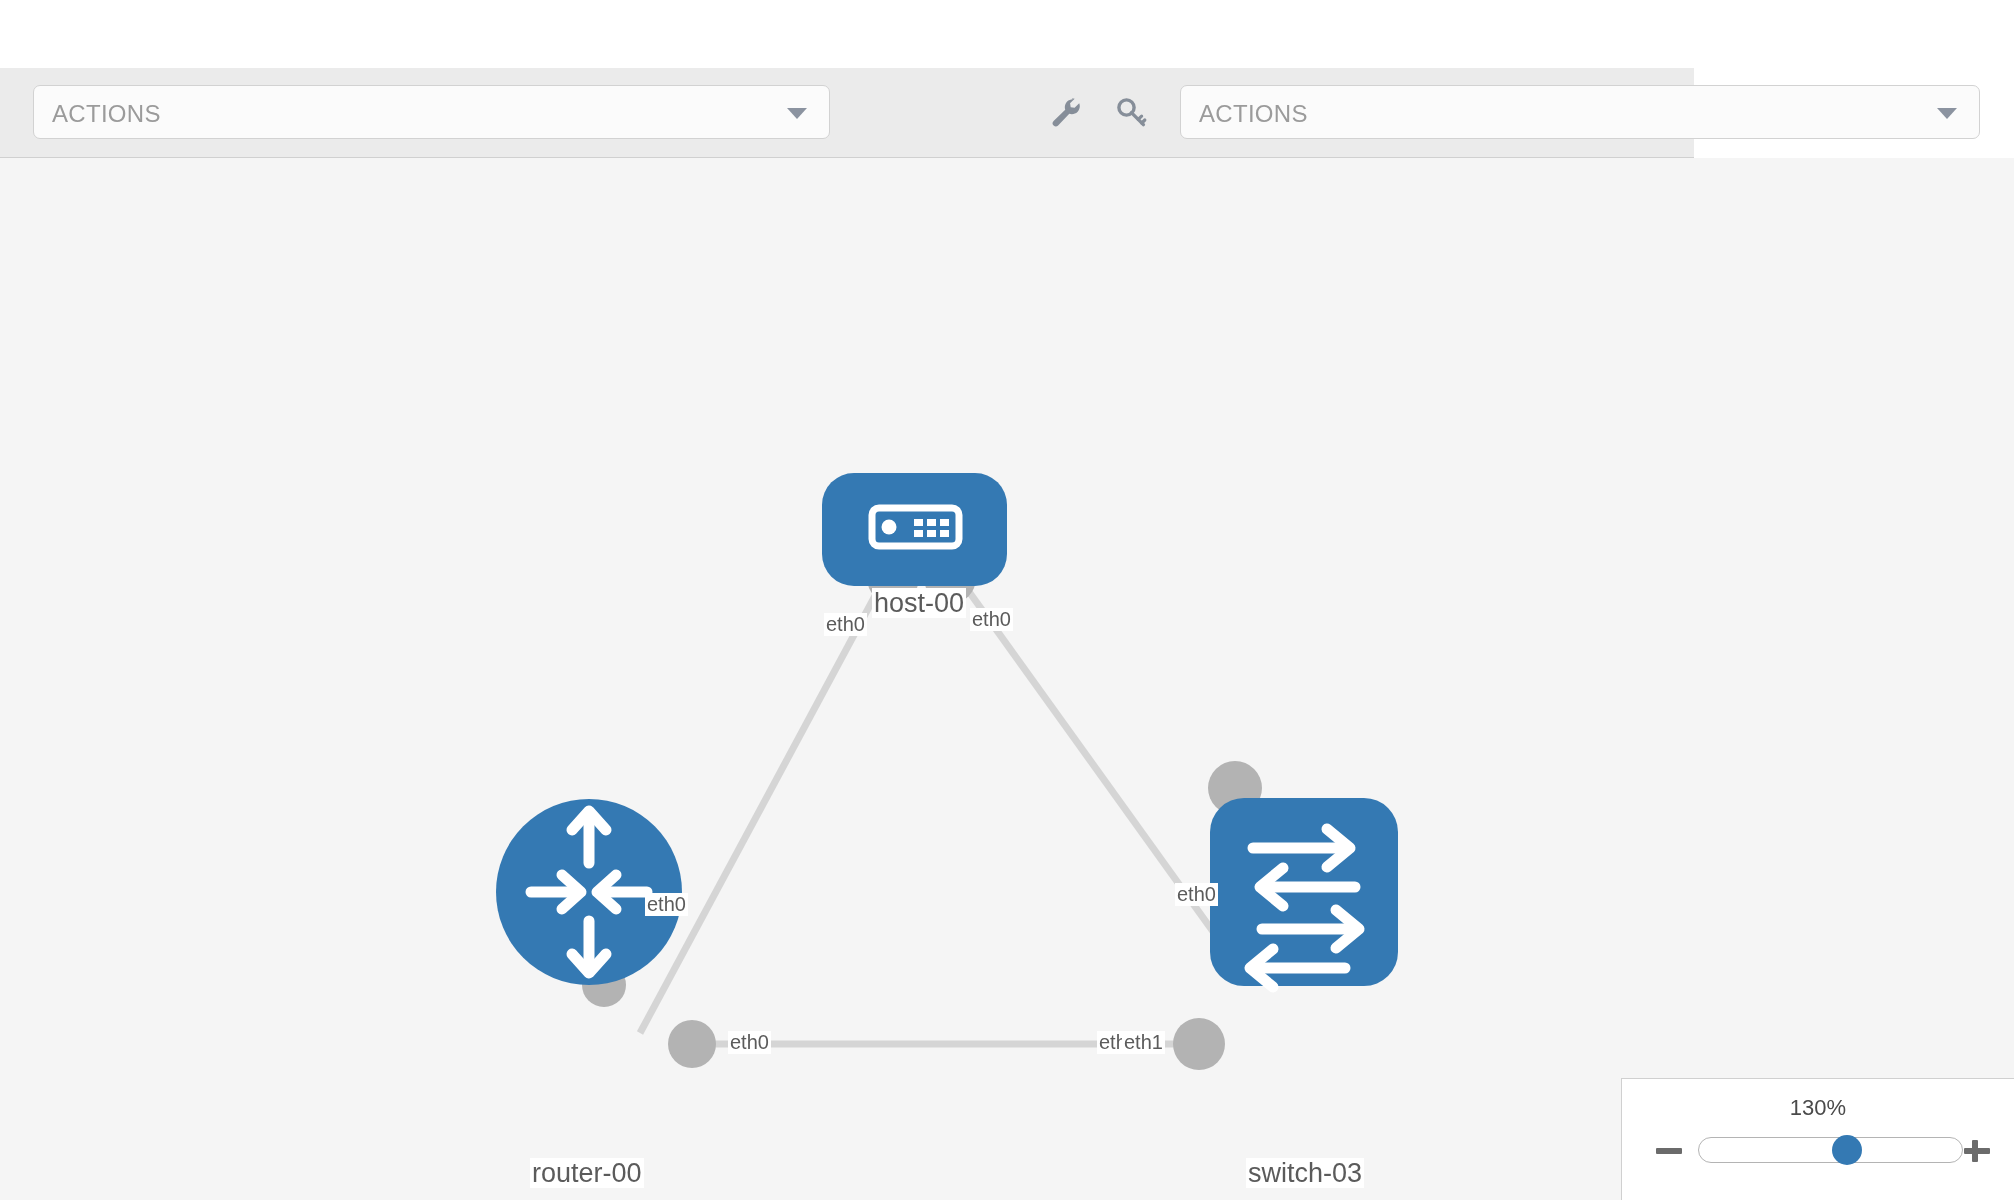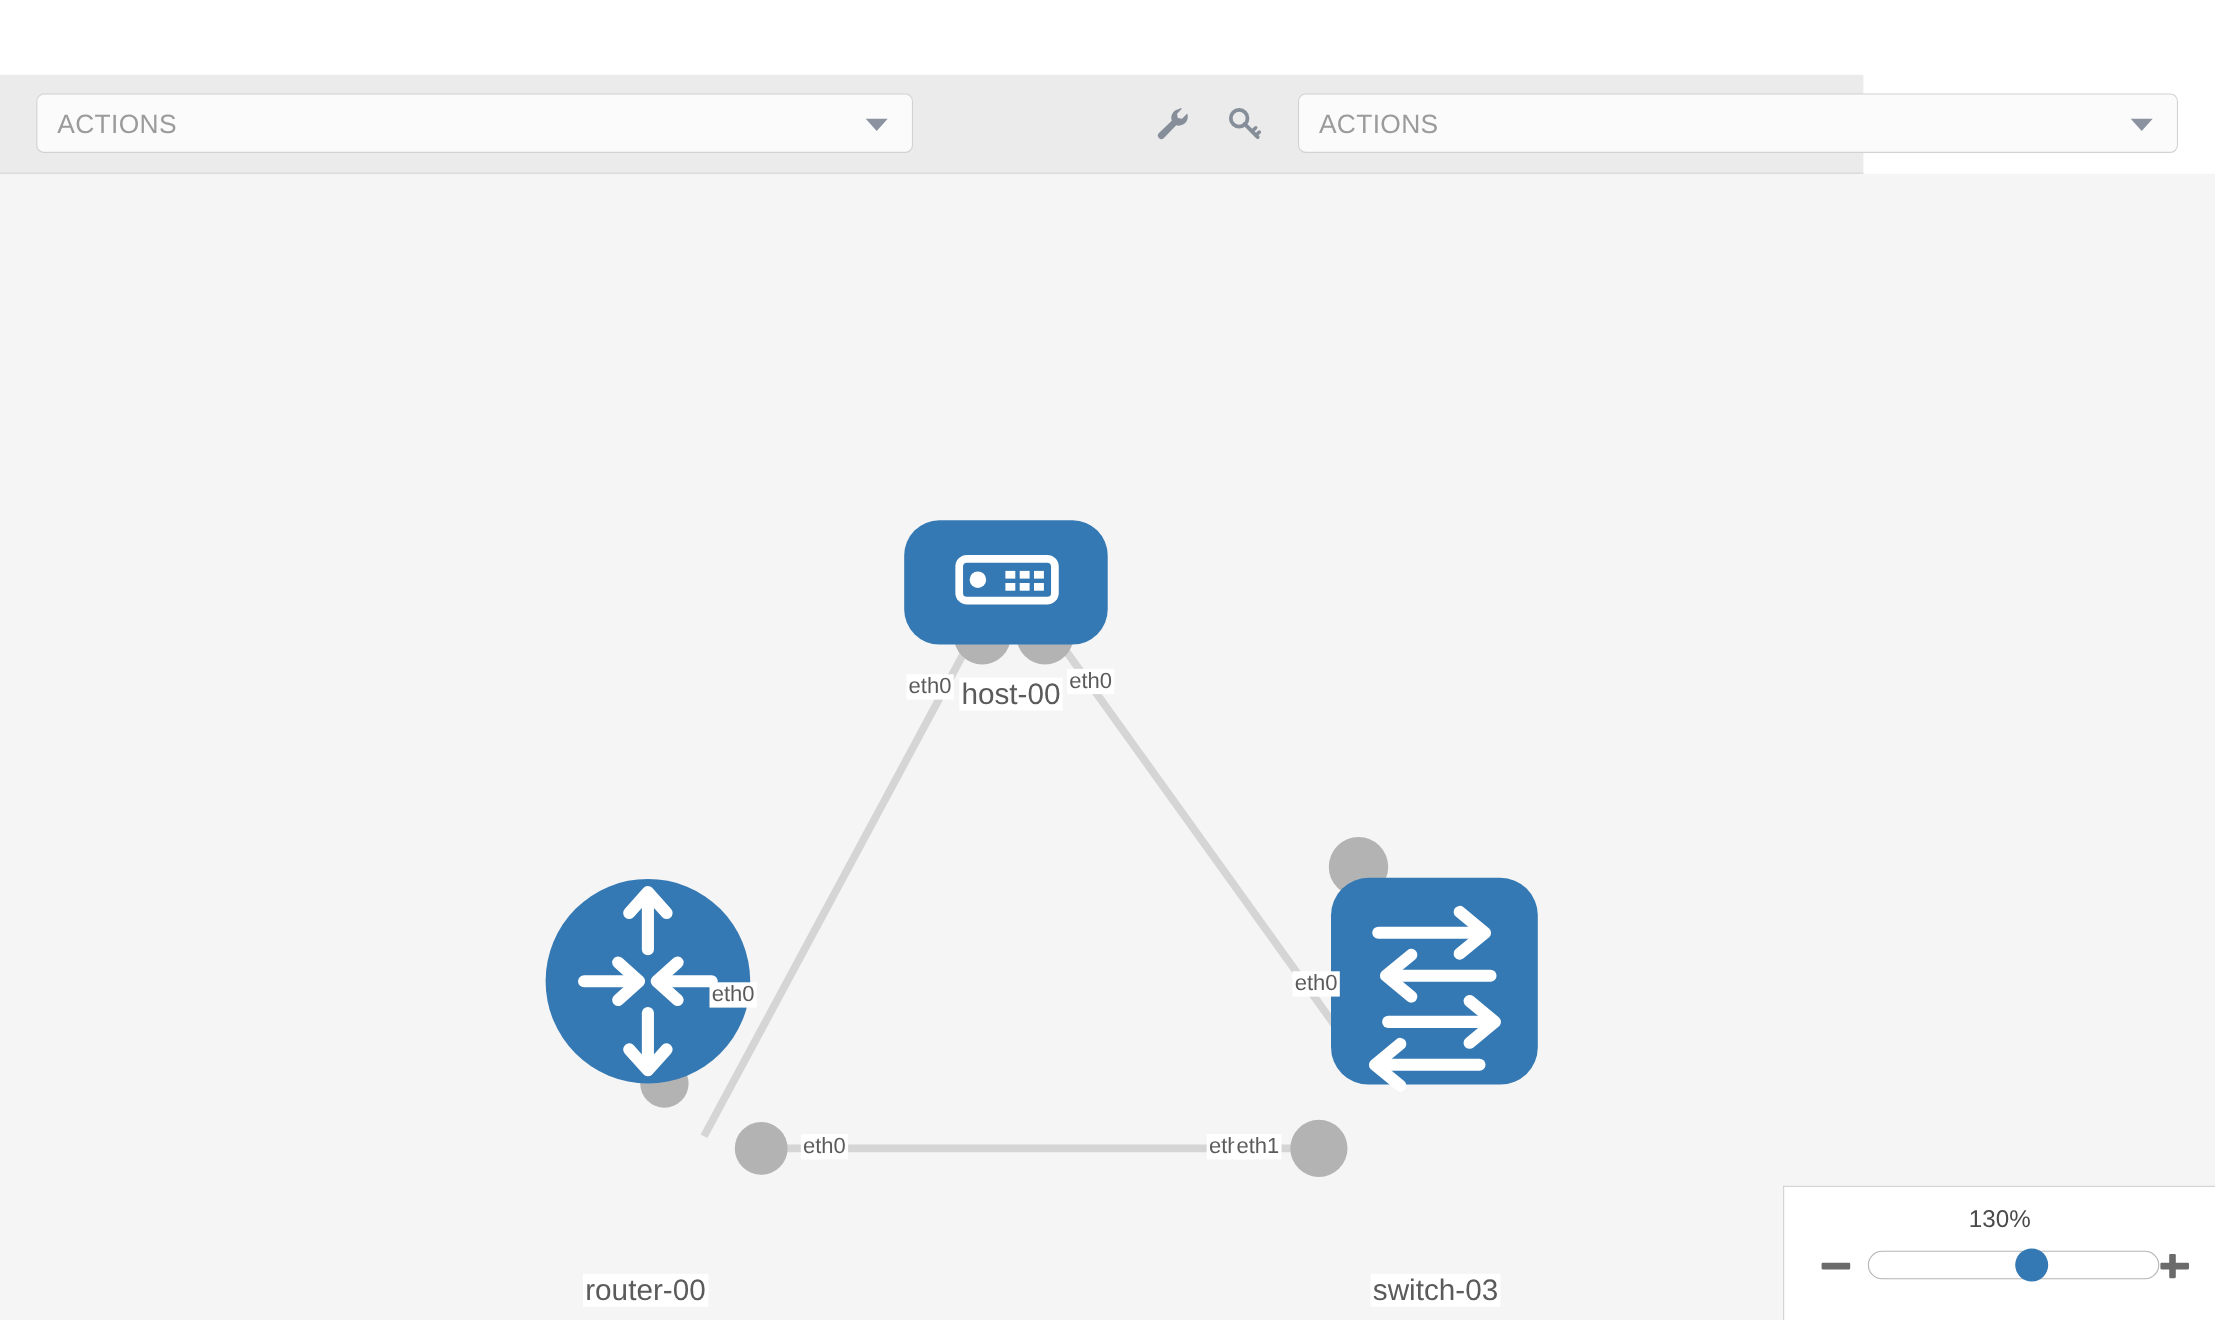--- a/index.html
+++ b/index.html
@@ -337,21 +337,21 @@
 
           <path d="M1262 771 L1357 771"></path>
           <path d="M1336 752 L1359 771 L1336 790"></path>
 
           <path d="M1345 810 L1252 810"></path>
           <path d="M1273 791 L1250 810 L1273 829"></path>
         </g>
       </g>
     </svg>
 
-    <div class="node-label" style="left:872px; top:430px;margin-top:28px;">host-00</div>
+    <div class="node-label" style="left:872px; top:430px;">host-00</div>
     <div class="node-label" style="left:530px; top:1000px;">router-00</div>
     <div class="node-label" style="left:1246px; top:1000px;">switch-03</div>
 
     <div class="edge-label" style="left:824px; top:455px;">eth0</div>
     <div class="edge-label" style="left:970px; top:450px;">eth0</div>
 
     <div class="edge-label" style="left:645px; top:735px;">eth0</div>
     <div class="edge-label" style="left:1175px; top:725px;">eth0</div>
 
     <div class="edge-label" style="left:728px; top:873px;">eth0</div>

